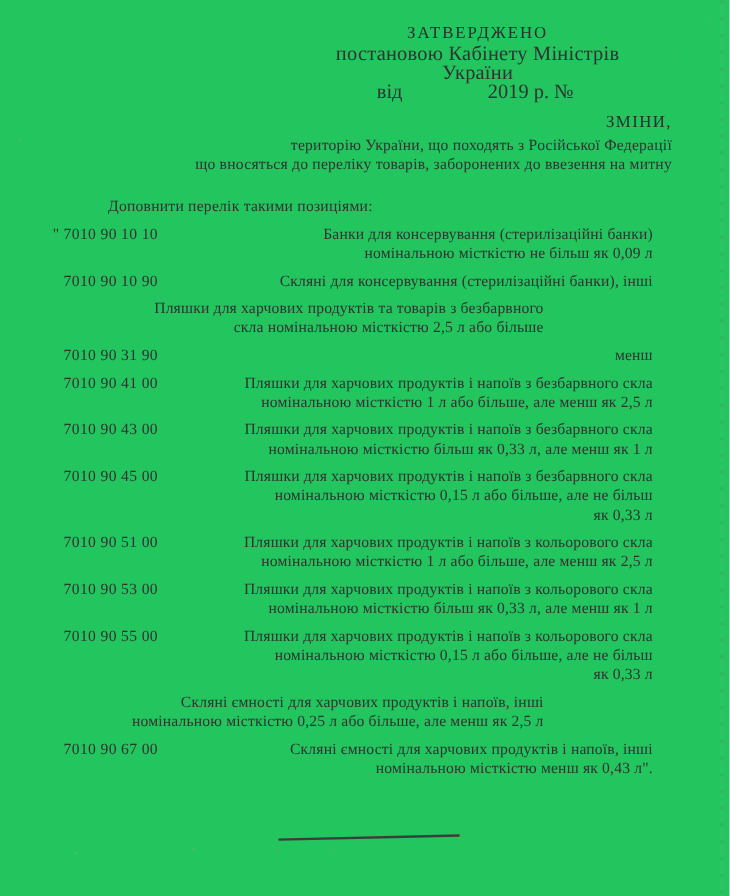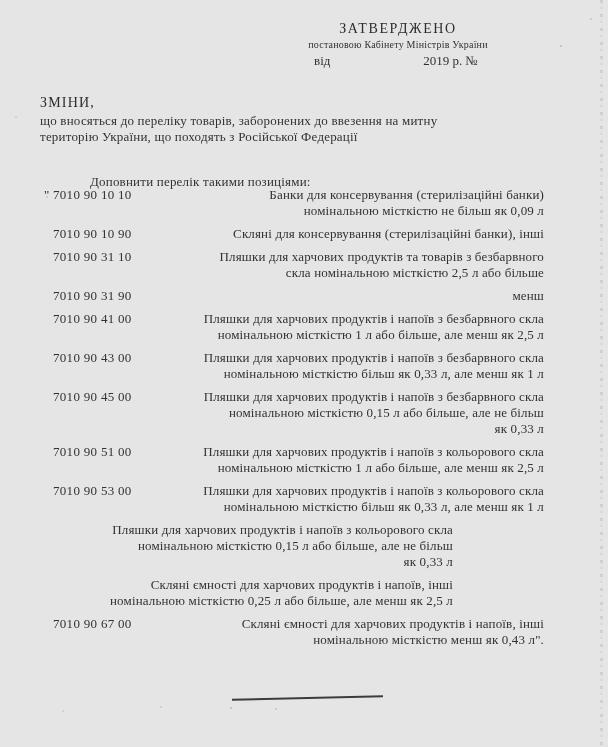--- a/index.html
+++ b/index.html
@@ -1,75 +1,75 @@
 <!DOCTYPE html>
 <html><head>
 <meta charset="utf-8">
 <style>
   html, body { margin: 0; padding: 0; background: #ffffff; }
   .page {
     position: relative;
     width: 608px;
     height: 747px;
-    background: #e5e5e5;
+    background: #22c55e;
     font-family: "Liberation Serif", "DejaVu Serif", serif;
     color: #323232;
     overflow: hidden;
   }
   
   .approval {
     position: absolute;
     top: 20px;
     left: 272px;
     width: 252px;
     text-align: center;
   }
   .approval .stamp {
     font-size: 14px;
     letter-spacing: 1.6px;
     line-height: 17px;
     color: #2d2d2d;
   }
   .approval .authority {
-    font-size: 10px;
+    font-size: 17px;
     line-height: 16px;
     letter-spacing: 0.2px;
   }
   .approval .date-row {
     display: flex;
     justify-content: space-between;
     padding: 0 46px 0 42px;
-    font-size: 13px;
+    font-size: 17px;
     line-height: 16px;
     text-align: center;
   }
   
   .title-block {
     position: absolute;
     top: 94px;
     left: 40px;
     width: 520px;
-    text-align: left;
+    text-align: right;
   }
   .title-block .heading {
     font-size: 14px;
     letter-spacing: 1.2px;
     line-height: 17px;
     margin-bottom: 2px;
     color: #2d2d2d;
   }
   .title-block .subtitle-line {
     font-size: 13px;
     line-height: 15.5px;
     letter-spacing: 0.2px;
   }
   
   .intro {
     position: absolute;
-    top: 174px;
+    top: 164px;
     left: 90px;
     margin: 0;
     font-size: 13px;
     letter-spacing: 0.2px;
   }
   
   .items {
     position: absolute;
     top: 187px;
     left: 53px;
@@ -152,42 +152,41 @@
     <div class="stamp">ЗАТВЕРДЖЕНО</div>
     <div class="authority">постановою Кабінету Міністрів України</div>
     <div class="date-row">
       <span>від</span>
       <span>2019 р. №</span>
     </div>
   </div>
 
   <div class="title-block">
     <div class="heading">ЗМІНИ,</div>
+    <div class="subtitle-line">територію України, що походять з Російської Федерації</div>
     <div class="subtitle-line">що вносяться до переліку товарів, заборонених до ввезення на митну</div>
-    <div class="subtitle-line">територію України, що походять з Російської Федерації</div>
   </div>
 
   <p class="intro">Доповнити перелік такими позиціями:</p>
 
   <div class="items" id="items">
       <div class="row">
         <div class="code"><span class="open-quote">"</span><span>7010 90 10 10</span></div>
         <div class="desc">
           <div class="dline">Банки для консервування (стерилізаційні банки)</div>
           <div class="dline">номінальною місткістю не більш як 0,09 л</div>
         </div>
       </div>
       <div class="row">
         <div class="code"><span>7010 90 10 90</span></div>
         <div class="desc">
           <div class="dline">Скляні для консервування (стерилізаційні банки), інші</div>
         </div>
       </div>
       <div class="row">
-        <div class="code"><span>7010 90 31 10</span></div>
         <div class="desc">
           <div class="dline">Пляшки для харчових продуктів та товарів з безбарвного</div>
           <div class="dline">скла номінальною місткістю 2,5 л або більше</div>
         </div>
       </div>
       <div class="row">
         <div class="code"><span>7010 90 31 90</span></div>
         <div class="desc">
           <div class="dline">менш</div>
         </div>
@@ -222,20 +221,21 @@
         </div>
       </div>
       <div class="row">
         <div class="code"><span>7010 90 53 00</span></div>
         <div class="desc">
           <div class="dline">Пляшки для харчових продуктів і напоїв з кольорового скла</div>
           <div class="dline">номінальною місткістю більш як 0,33 л, але менш як 1 л</div>
         </div>
       </div>
       <div class="row">
+        <div class="code"><span>7010 90 55 00</span></div>
         <div class="desc">
           <div class="dline">Пляшки для харчових продуктів і напоїв з кольорового скла</div>
           <div class="dline">номінальною місткістю 0,15 л або більше, але не більш</div>
           <div class="dline">як 0,33 л</div>
         </div>
       </div>
       <div class="row">
         <div class="desc">
           <div class="dline">Скляні ємності для харчових продуктів і напоїв, інші</div>
           <div class="dline">номінальною місткістю 0,25 л або більше, але менш як 2,5 л</div>

